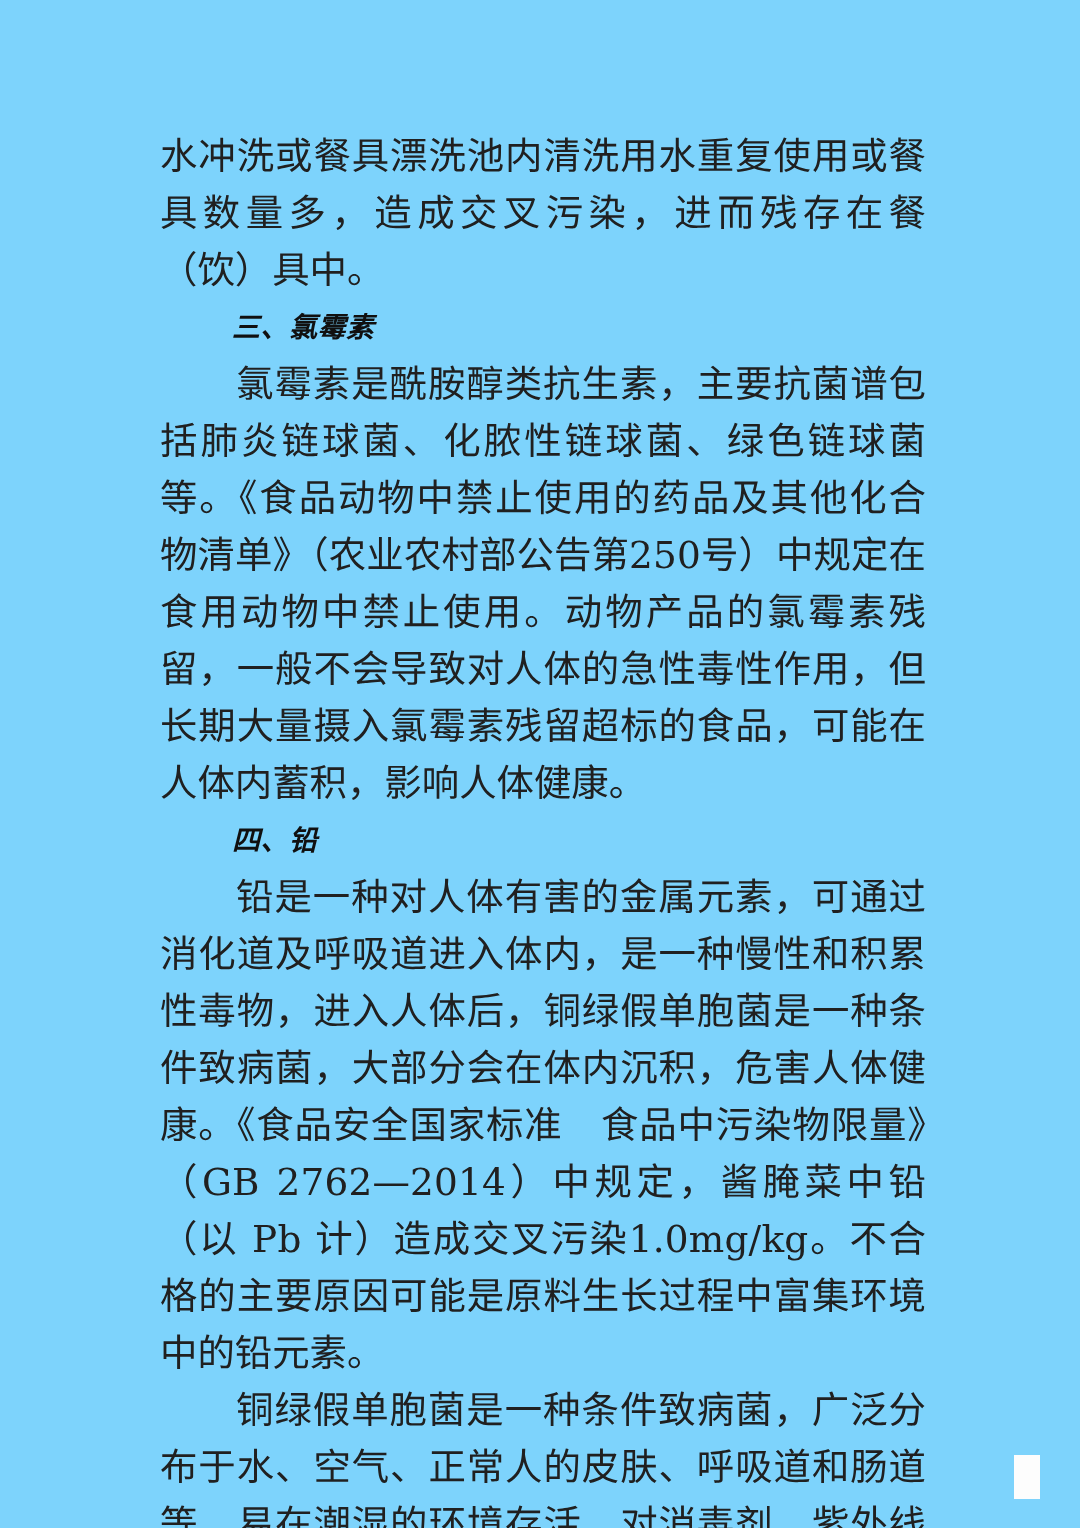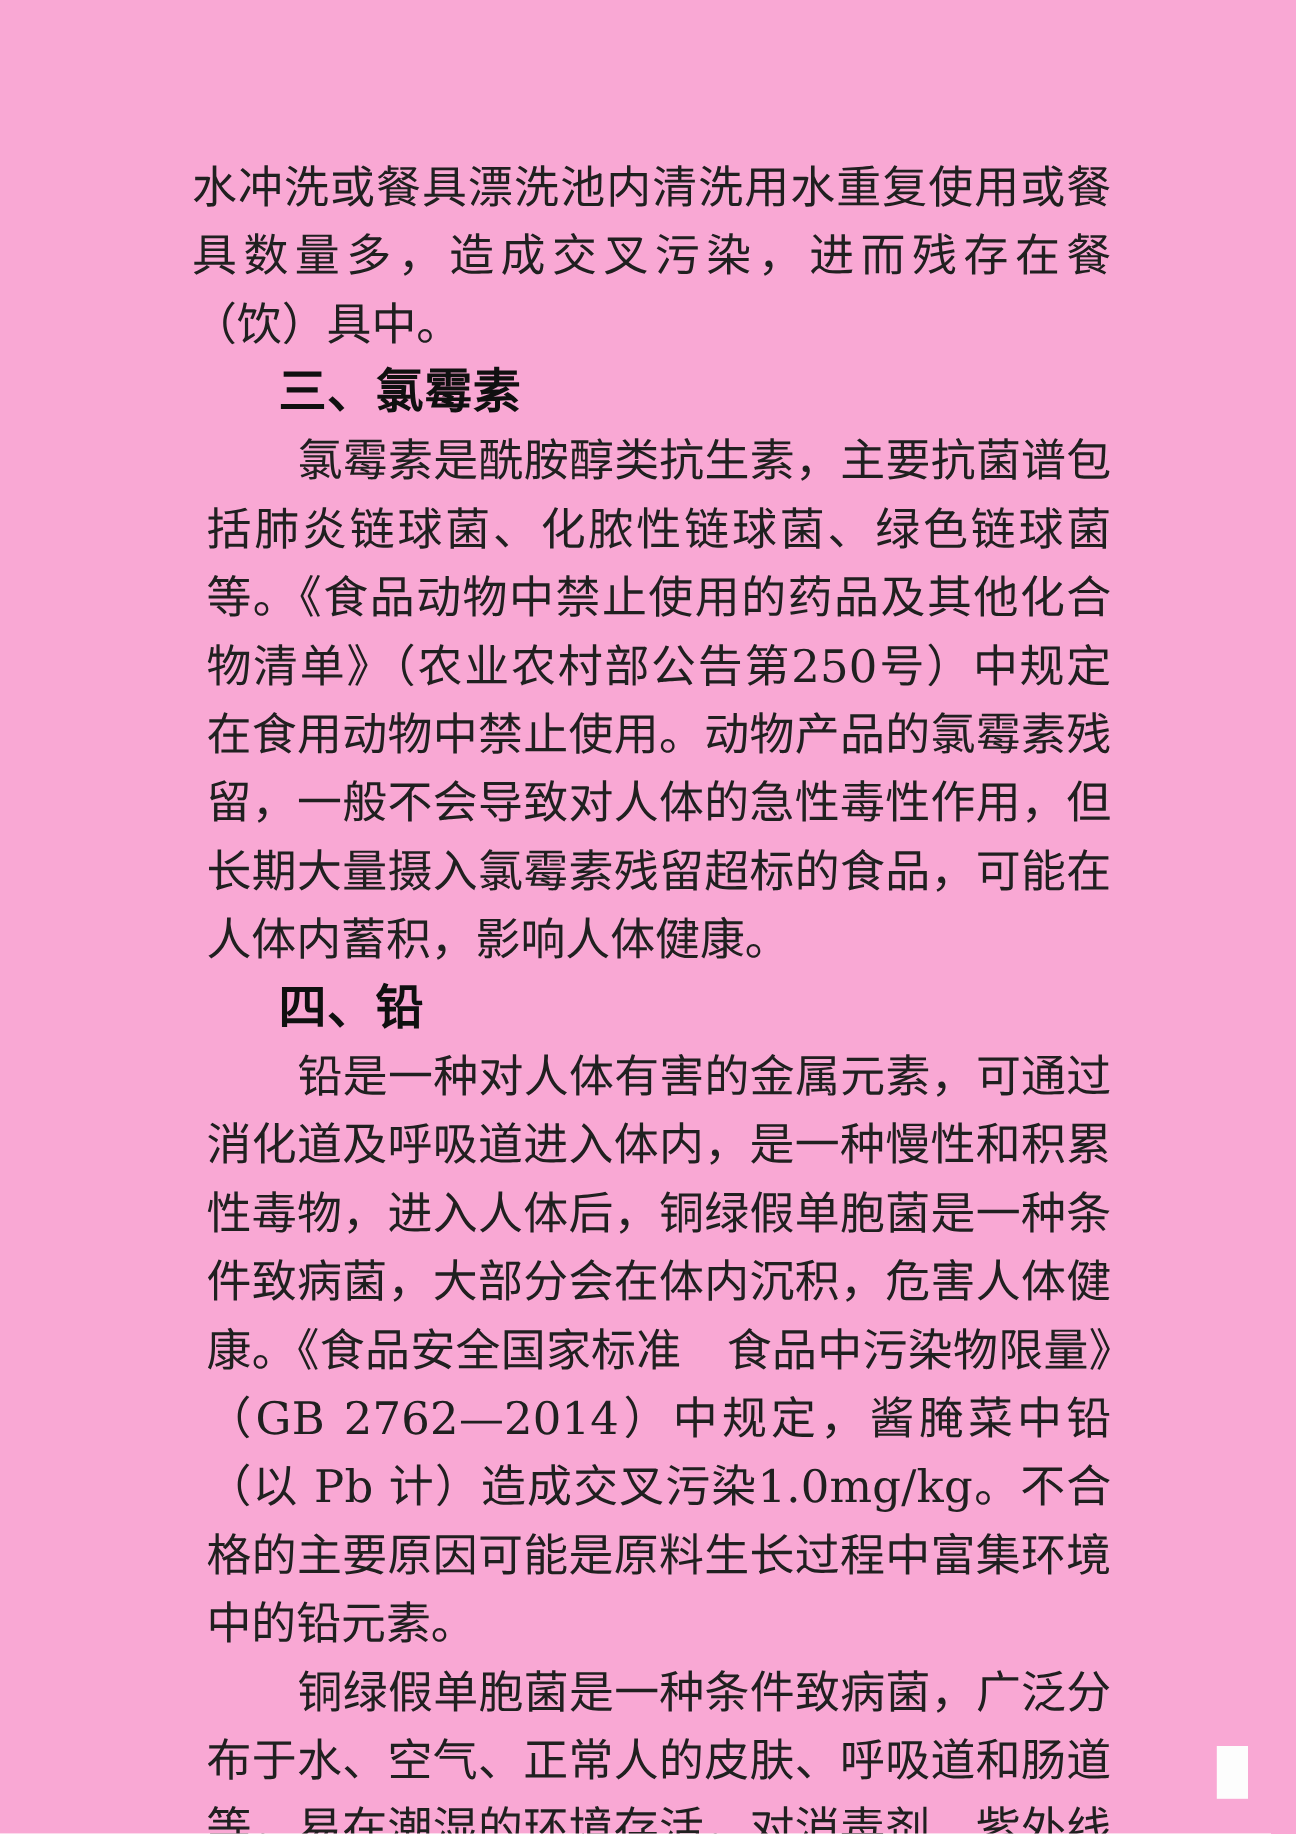--- a/index.html
+++ b/index.html
@@ -16,21 +16,21 @@
     font-family: "DejaVu Serif", "Liberation Serif", serif;
     color: #1a1a1a;
   }
 
   .page {
     position: absolute;
     left: 0;
     top: 0;
     width: 1080px;
     height: 1528px;
-    background: #f9a8d4;
+    background: #7dd3fc;
   }
 
   
   .text-column {
     position: absolute;
     left: 160px;
     top: 128px;
     width: 766px;
   }
 
@@ -43,34 +43,34 @@
     text-align-last: left;
     text-justify: inter-character;
     letter-spacing: 0px;
     margin: 0;
     color: #202020;
     font-weight: 400;
     word-break: break-all;
   }
   .para.indent {
     text-indent: 76px;
-    margin-left: 12px;
   }
 
   
   .heading {
     font-family: "DejaVu Sans", "Liberation Sans", sans-serif;
-    font-size: 40px;
+    font-size: 28px;
     line-height: 57px;
     font-weight: 700;
     margin: 0;
     text-indent: 72px;
     color: #101010;
     letter-spacing: 0.5px;
     white-space: nowrap;
+    font-style: italic;
   }
 
   
   .latin {
     font-family: "DejaVu Serif", "Liberation Serif", serif;
     letter-spacing: 0.2px;
   }
 
   
   .scan-artifact {

